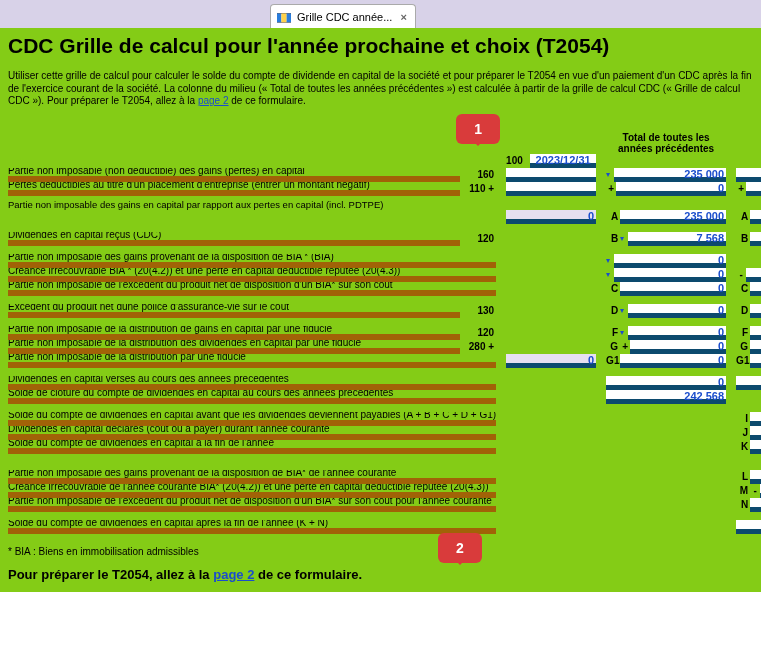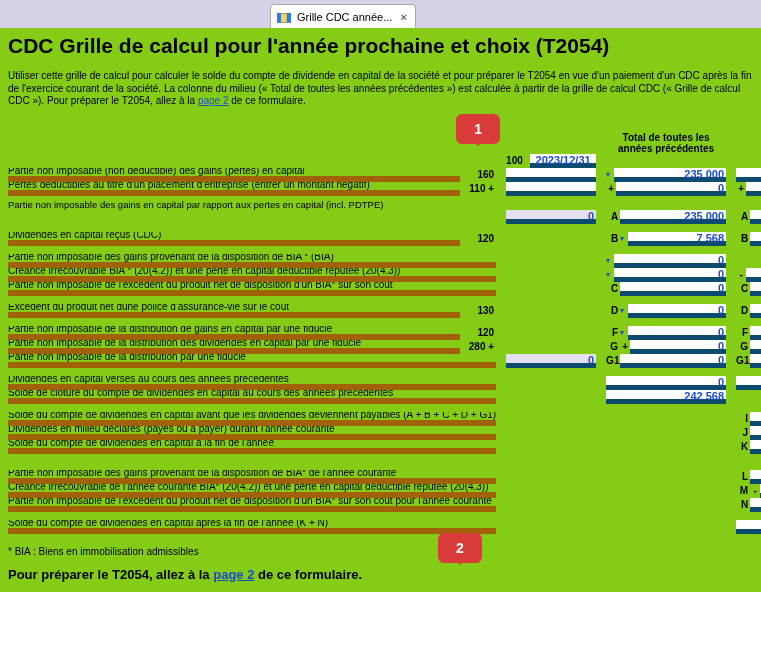--- a/index.html
+++ b/index.html
@@ -121,21 +121,21 @@
           <span class="lbl">Dividendes en capital versés au cours des années précédentes</span>
         </div>
       <div class="row">
           <span class="lbl">Solde de clôture du compte de dividendes en capital au cours des années précédentes</span>
         </div>
       <div class="gap"></div>
       <div class="row">
           <span class="lbl">Solde du compte de dividendes en capital avant que les dividendes deviennent payables (A + B + C + D + G1)</span>
         </div>
       <div class="row">
-          <span class="lbl">Dividendes en milieu déclarés (payés ou à payer) durant l'année courante</span>
+          <span class="lbl">Dividendes en capital déclarés (coût ou à payer) durant l'année courante</span>
         </div>
       <div class="row">
           <span class="lbl">Solde du compte de dividendes en capital à la fin de l'année</span>
         </div>
       <div class="gap"></div>
         <div class="gap"></div>
       <div class="row">
           <span class="lbl">Partie non imposable des gains provenant de la disposition de BIA* de l'année courante</span>
         </div>
       <div class="row">

